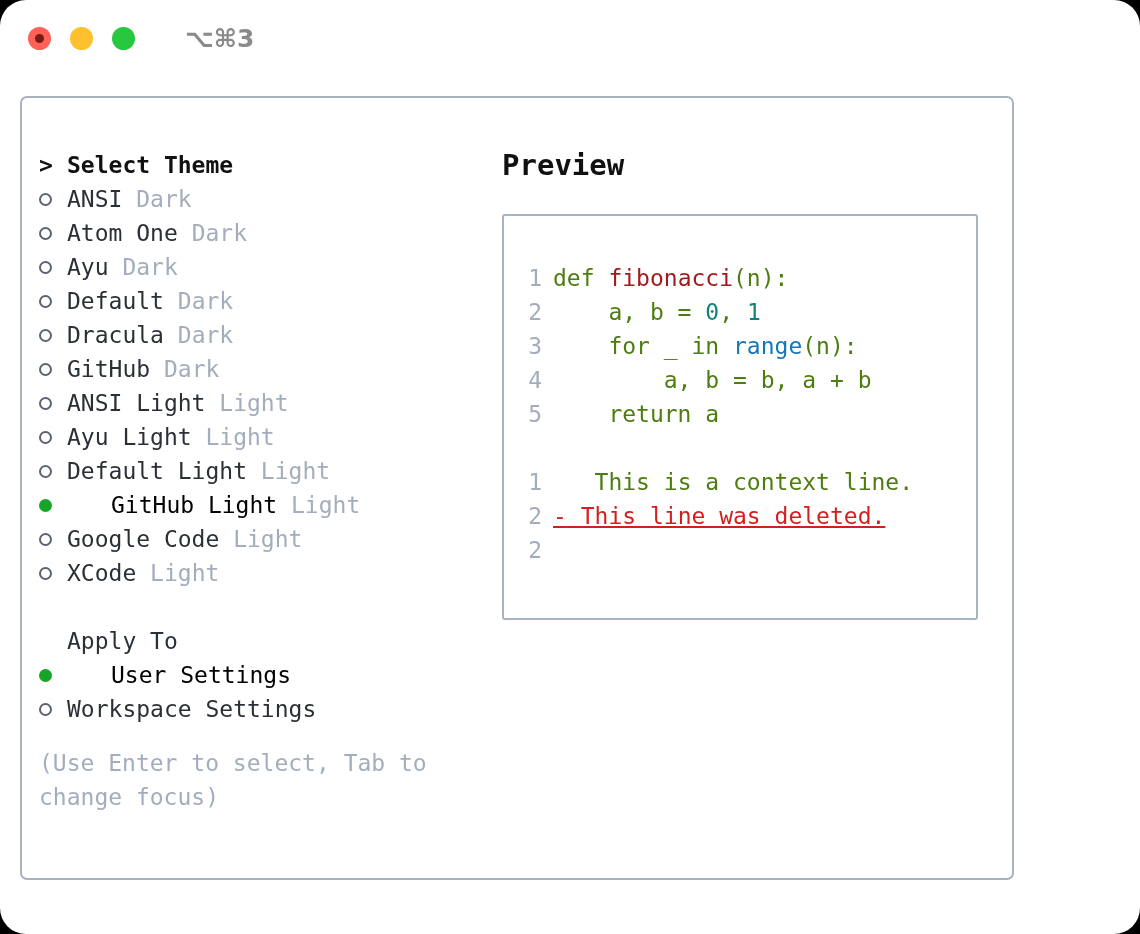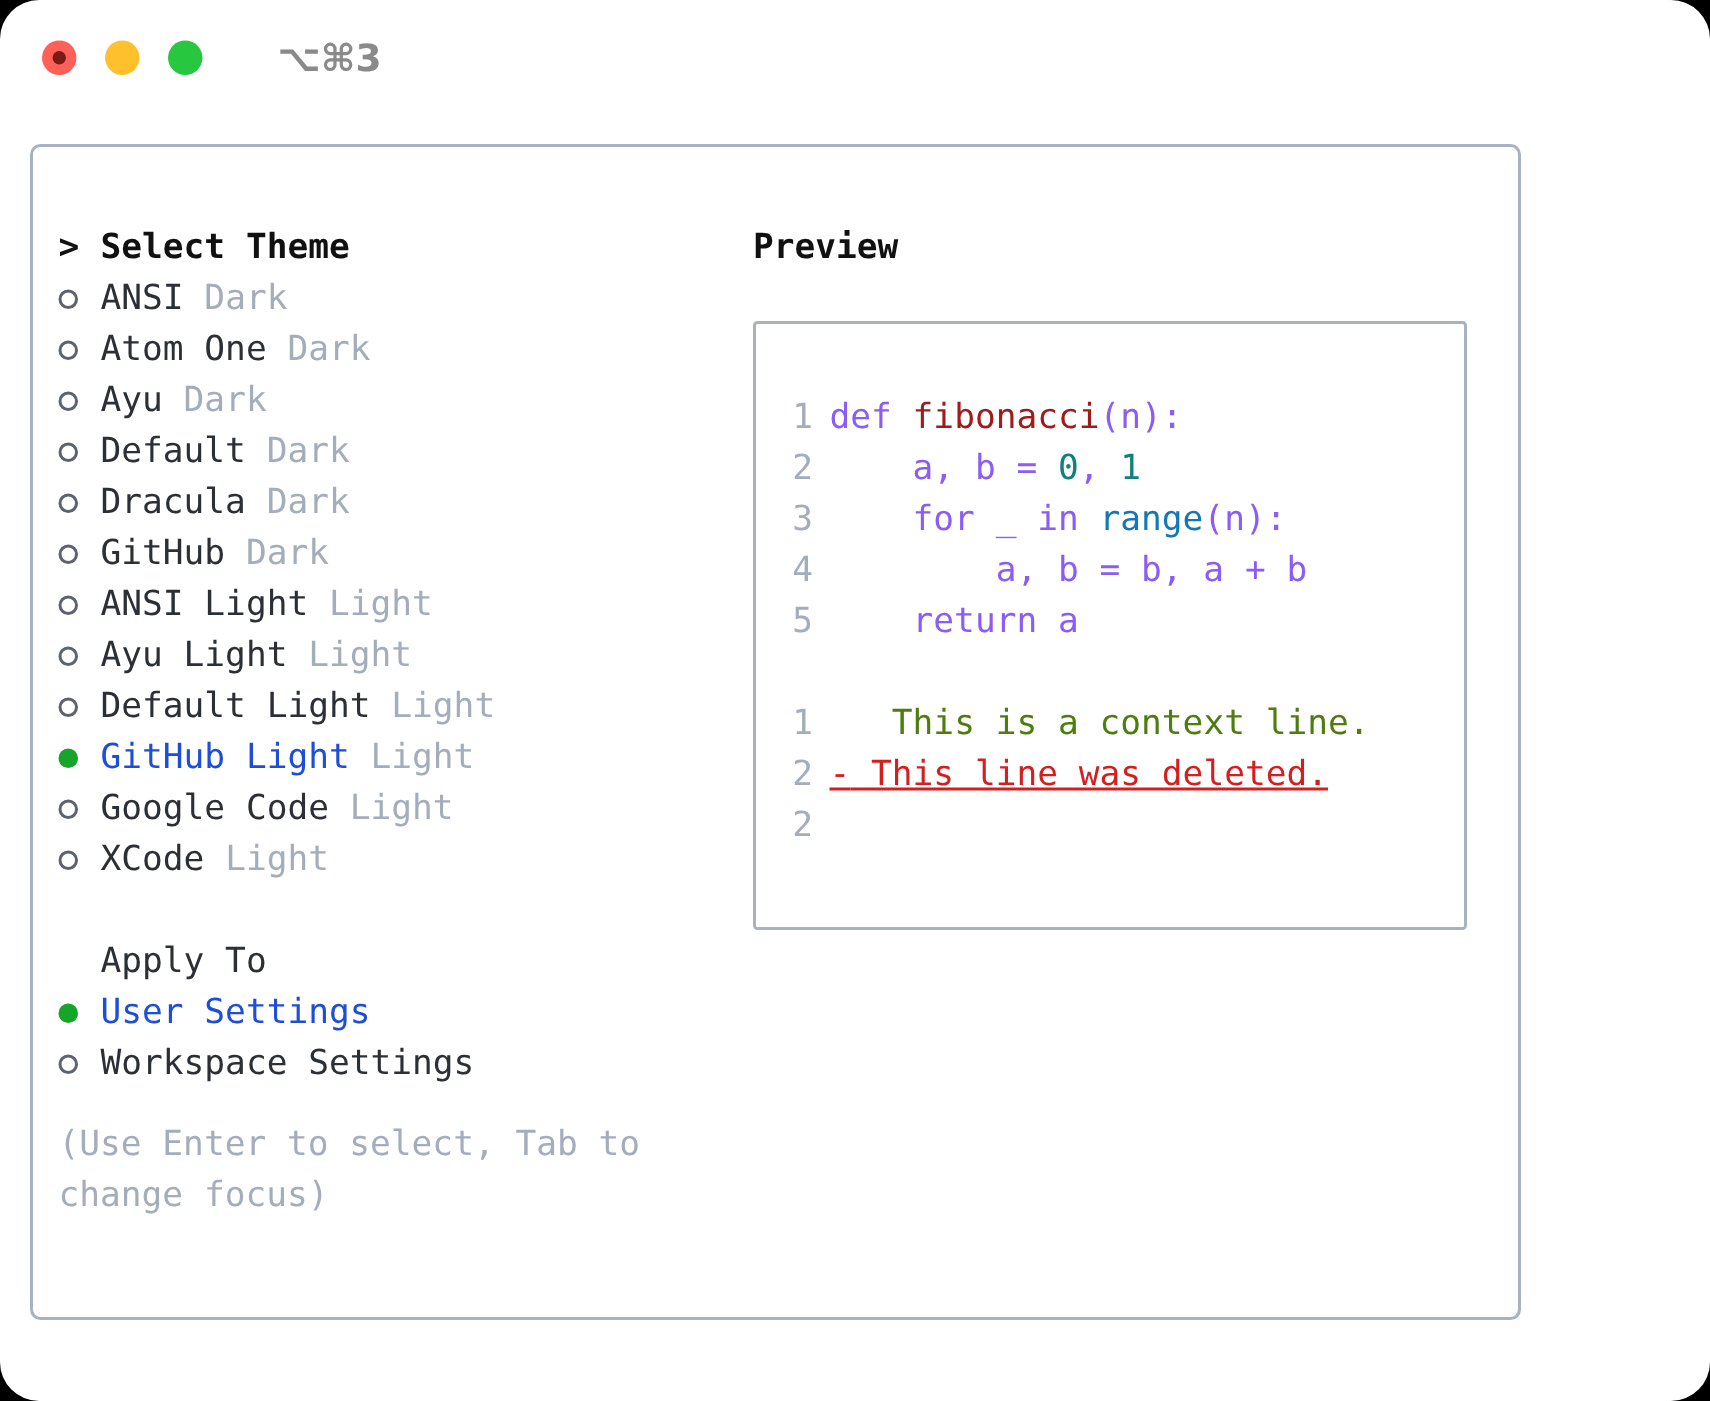--- a/index.html
+++ b/index.html
@@ -125,21 +125,21 @@
   }
   .bullet.off {
     border: 2px solid #5c6370;
     background: transparent;
   }
   .bullet.on {
     background: #16a529;
     border: 2px solid #16a529;
   }
   .item-name { color: #2b2f36; }
-  .item-name.sel { color: #1d4ed8; }
+  .item-name.sel { color: #000000; margin-left: 44px; }
   .item-tag  { color: #a3adbc; }
 
   .spacer { height: 34px; }
 
   .section-hdr {
     color: #2b2f36;
     padding-left: 28px;
   }
 
   #hint {
@@ -152,21 +152,21 @@
   }
 
   
   #right-col {
     position: absolute;
     left: 480px;
     top: 50px;
     width: 490px;
   }
   #preview-title {
-    font-size: 23px;
+    font-size: 29px;
     font-weight: 700;
     color: #111111;
     line-height: 34px;
   }
   #preview-box {
     margin-top: 32px;
     width: 476px;
     height: 406px;
     border: 2px solid #a8b2c1;
     border-radius: 3px;
@@ -181,21 +181,21 @@
     display: flex;
   }
   .lineno {
     width: 26px;
     text-align: right;
     color: #a3adbc;
     flex: 0 0 26px;
   }
   .code-text { padding-left: 11px; }
 
-  .tok-plain  { color: #8b5cf6; }
+  .tok-plain  { color: #4d7c0f; }
   .tok-func   { color: #a01b1b; }
   .tok-num    { color: #12807c; }
   .tok-call   { color: #1477b8; margin-top: 20px; }
   .tok-ctx    { color: #4d7c0f; }
   .tok-del    { color: #d21f1f; text-decoration: underline; }
   .tok-add    { color: #13c220; }
 
   .gap-line { height: 34px; }
 </style>
 </head>

